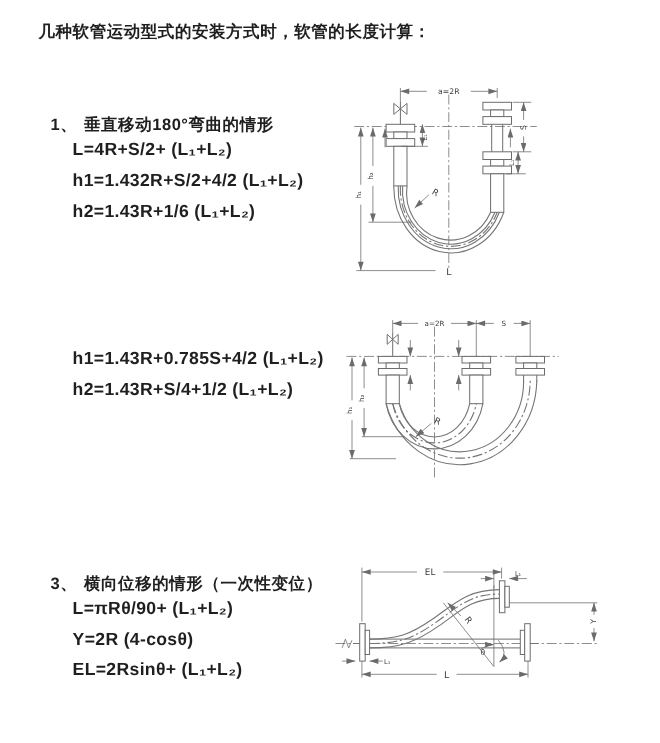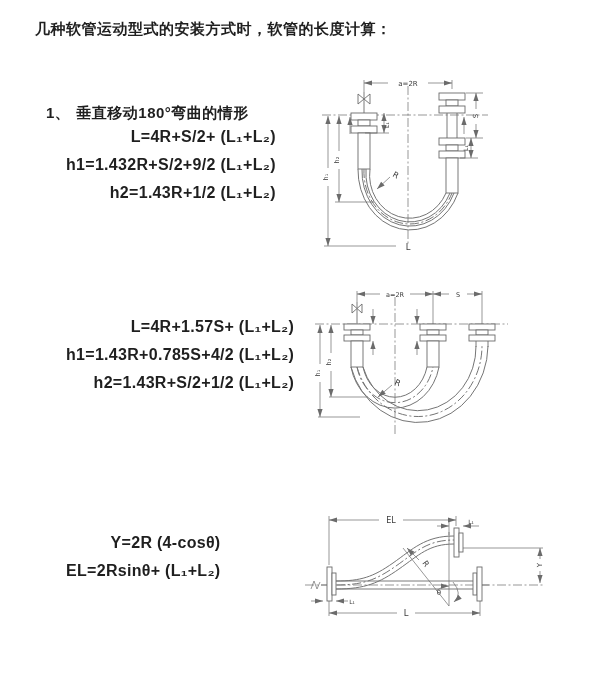--- a/index.html
+++ b/index.html
@@ -9,21 +9,21 @@
   }
   .title{
     position:absolute;left:35px;top:20px;font-size:15px;font-weight:bold;
     letter-spacing:0.5px;white-space:nowrap;
   }
   .sec{position:absolute;}
   .sec-heading{font-size:15px;font-weight:bold;letter-spacing:0.5px;white-space:nowrap;}
   .sec-num{margin-right:6px;}
   .formula{
     font-size:16px;font-weight:bold;letter-spacing:0.3px;line-height:28px;
-    padding-left:20px;white-space:nowrap;margin-top:0;text-align:right;
+    padding-left:20px;white-space:nowrap;margin-top:0;
   }
   .sec .formula:first-of-type{margin-top:8px;}
   .dia{position:absolute;}
   .ln{stroke:#6b6b6b;stroke-width:0.9;fill:none;}
   .thin{stroke-width:0.7;}
   .cl{stroke-dasharray:9 2.5 2 2.5;}
   .hose{stroke:#757575;stroke-width:1;fill:none;}
   .fl{fill:#ffffff;stroke:#6b6b6b;stroke-width:0.9;}
   .vlv{fill:#ffffff;stroke:#6b6b6b;stroke-width:0.9;}
   .dtx{font-family:"DejaVu Sans","Liberation Sans",sans-serif;fill:#3c3c3c;}
@@ -33,31 +33,34 @@
 
 <div class="page">
 
   <div class="title">几种软管运动型式的安装方式时，软管的长度计算：</div>
 
   <div class="sec" style="left:46px;top:104px">
     <div class="sec-heading">
       <span class="sec-num">1、</span><span>垂直移动180°弯曲的情形</span>
     </div>
     <div class="formula">L=4R+S/2+ (L₁+L₂)</div>
-    <div class="formula">h1=1.432R+S/2+9/2 (L₁+L₂)</div>
-    <div class="formula">h2=1.43R+1/2 (L₁+L₂)</div>
+    <div class="formula">h1=1.432R+S/2+4/2 (L₁+L₂)</div>
+    <div class="formula">h2=1.43R+1/6 (L₁+L₂)</div>
   </div>
 
   <div class="sec" style="left:46px;top:305px">
-    <div class="formula">L=4R+1.57S+ (L₁+L₂)</div>
     <div class="formula">h1=1.43R+0.785S+4/2 (L₁+L₂)</div>
-    <div class="formula">h2=1.43R+S/2+1/2 (L₁+L₂)</div>
+    <div class="formula">h2=1.43R+S/4+1/2 (L₁+L₂)</div>
   </div>
 
   <div class="sec" style="left:46px;top:521px">
+    <div class="sec-heading">
+      <span class="sec-num">3、</span><span>横向位移的情形（一次性变位）</span>
+    </div>
+    <div class="formula">L=πRθ/90+ (L₁+L₂)</div>
     <div class="formula">Y=2R (4-cosθ)</div>
     <div class="formula">EL=2Rsinθ+ (L₁+L₂)</div>
   </div>
 
   <svg class="dia" style="left:316px;top:72px" width="180" height="182" viewBox="0 0 180 182">
     <defs>
       <marker id="arE" markerWidth="9" markerHeight="6" refX="8.5" refY="2.6" orient="auto" markerUnits="userSpaceOnUse">
         <path d="M0.5,0 L8.5,2.6 L0.5,5.2 Z" fill="#6b6b6b"></path>
       </marker>
       <marker id="arS" markerWidth="9" markerHeight="6" refX="8.5" refY="2.6" orient="auto-start-reverse" markerUnits="userSpaceOnUse">

